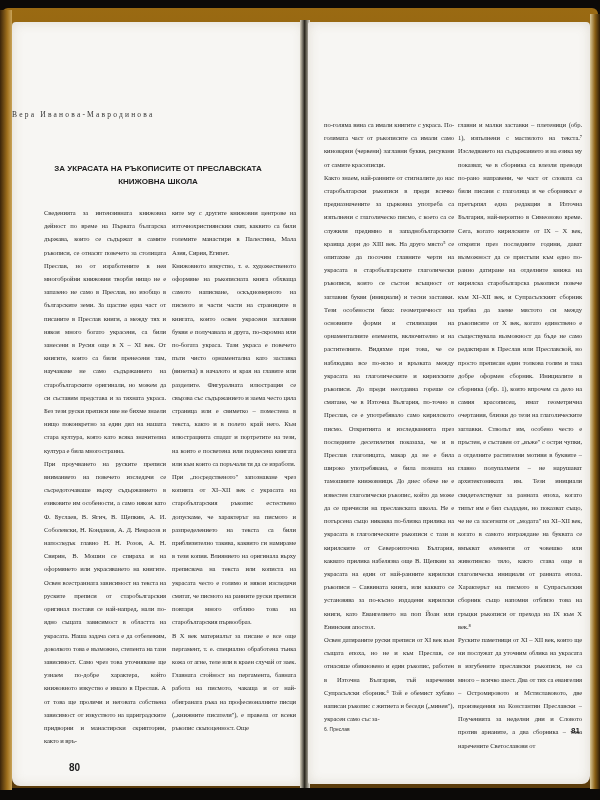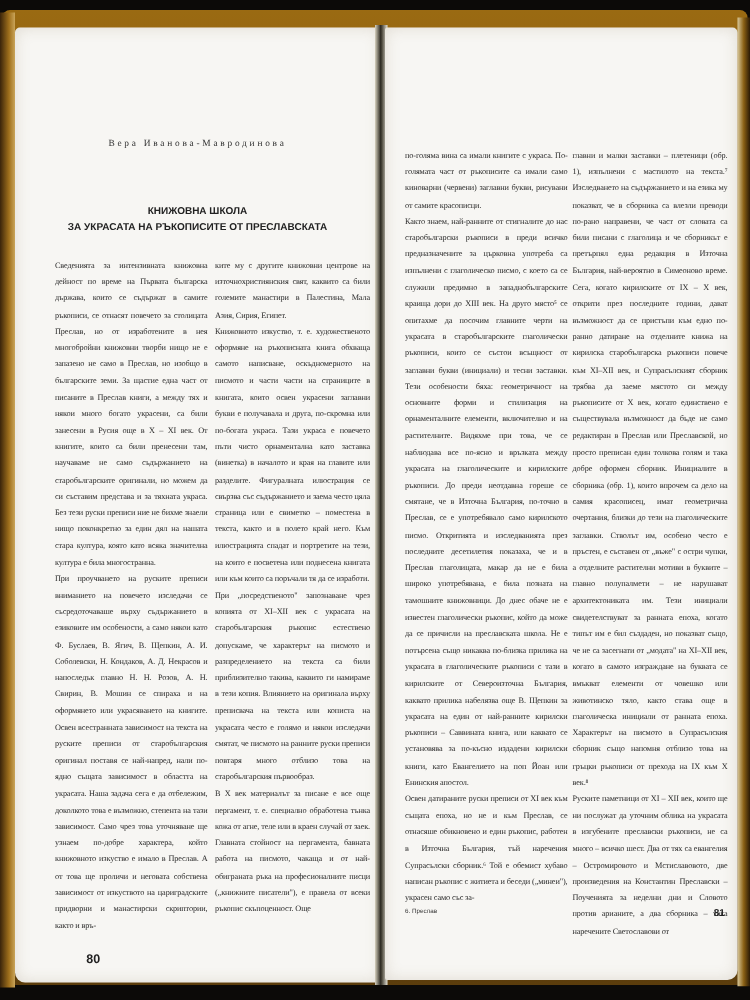--- a/index.html
+++ b/index.html
@@ -25,21 +25,21 @@
     position:absolute; background:#f7f6f3;
     box-shadow: inset 0 0 12px rgba(120,100,60,0.18);
   }
   .page-left { left:12px; top:22px; width:292px; height:764px; border-radius:4px 2px 2px 8px; }
   .page-right { left:308px; top:22px; width:282px; height:762px; border-radius:2px 4px 8px 2px; }
   .spine {
     position:absolute; left:300px; top:20px; width:10px; height:768px;
     background:linear-gradient(90deg,#d8d2c0,#2d2a22 45%,#4a463a 55%,#e4e0d4);
   }
   .author {
-    position:absolute; left:0; width:292px; top:88px; text-align:center;
+    position:absolute; left:0; width:292px; top:88px; text-align:left;
     font-size:7.5px; letter-spacing:2.2px; color:#333;
   }
   .title {
     position:absolute; left:30px; width:232px; top:140px; text-align:center;
     font-size:8px; line-height:13px; color:#222; font-weight:bold;
     font-family:"Liberation Sans Narrow","Liberation Sans",sans-serif;
   }
   .col {
     position:absolute; font-size:6.6px; line-height:13.2px; color:#2a2a2a;
     text-align:justify; letter-spacing:-0.1px;
@@ -58,22 +58,22 @@
 </head>
 <body>
 
 <div class="cover"></div>
 <div class="edge-left"></div>
 <div class="edge-right"></div>
 
 <div class="page page-left">
   <div class="author">Вера Иванова-Мавродинова</div>
   <div class="title">
+    <div>ЗА УКРАСАТА НА РЪКОПИСИТЕ ОТ ПРЕСЛАВСКАТА</div>
     <div>КНИЖОВНА ШКОЛА</div>
-    <div>ЗА УКРАСАТА НА РЪКОПИСИТЕ ОТ ПРЕСЛАВСКАТА</div>
   </div>
   <div class="col lc1">
     <p>Сведенията за интензивната книжовна дейност по време на Първата българска държава, които се съдържат в самите ръкописи, се отнасят повечето за столицата Преслав, но от изработените в нея многобройни книжовни творби нищо не е запазено не само в Преслав, но изобщо в българските земи. За щастие една част от писаните в Преслав книги, а между тях и някои много богато украсени, са били занесени в Русия още в X – XI век. От книгите, които са били пренесени там, научаваме не само съдържанието на старобългарските оригинали, но можем да си съставим представа и за тяхната украса. Без тези руски преписи ние не бихме знаели нищо поконкретно за един дял на нашата стара култура, която като всяка значителна култура е била многостранна.</p>
     <p>При проучването на руските преписи вниманието на повечето изследачи се съсредоточаваше върху съдържанието в езиковите им особености, а само някои като Ф. Буслаев, В. Ягич, В. Щепкин, А. И. Соболевски, Н. Кондаков, А. Д. Некрасов и напоследък главно Н. Н. Розов, А. Н. Свирин, В. Мошин се спираха и на оформянето или украсяването на книгите. Освен всестранната зависимост на текста на руските преписи от старобългарския оригинал  поставя се най-напред, нали по-ядно същата зависимост в областта на украсата. Наша задача сега е да отбележим, доколкото това е възможно, степента на тази зависимост. Само чрез това уточняване ще узнаем по-добре характера, който книжовното изкуство е имало в Преслав. А от това ще проличи и неговата собствена зависимост от изкуството на цариградските придворни и манастирски скриптории, както и връ-</p>
   </div>
   <div class="col lc2">
     <p>ките му с другите книжовни центрове на източнохристиянския  свят,  каквито  са били големите манастири в Палестина, Мала Азия, Сирия, Египет.</p>
     <p>Книжовното изкуство, т. е. художественото оформяне на ръкописната книга обхваща самото написване, оскъдномерното на писмото и части части на страниците в книгата, които освен украсени заглавни букви е получавала и друга, по-скромна или по-богата украса. Тази украса е повечето пъти чисто орнаментална като заставка (винетка) в началото и края на главите или разделите. Фигуралната илюстрация се свързва със съдържанието и заема често цяла страница или е свиметко – поместена в текста, както и в полето край него. Към илюстрацията спадат и портретите на тези, на които е посветена или поднесена книгата или към които са поръчали тя да се изработи.</p>
     <p>При „посредственото" запознаване чрез копията от XI–XII век с украсата на старобългарския ръкопис естествено допускаме, че характерът на писмото и разпределението на текста са били приблизително такива, каквито ги намираме в тези копия. Влиянието на оригинала върху преписвача на текста или кописта на украсата често е голямо и някои изследачи смятат, че писмото на ранните руски преписи повтаря много отблизо това на старобългарския първообраз.</p>
     <p>В X век материалът за писане е все още пергамент, т. е. специално обработена тънка кожа от агне, теле или в краен случай от заек. Главната стойност на пергамента, бавната работа на писмото, чакаща и от най-обиграната ръка на професионалните писци („книжните писатели"), е правела от всеки ръкопис скъпоценност. Още</p>

